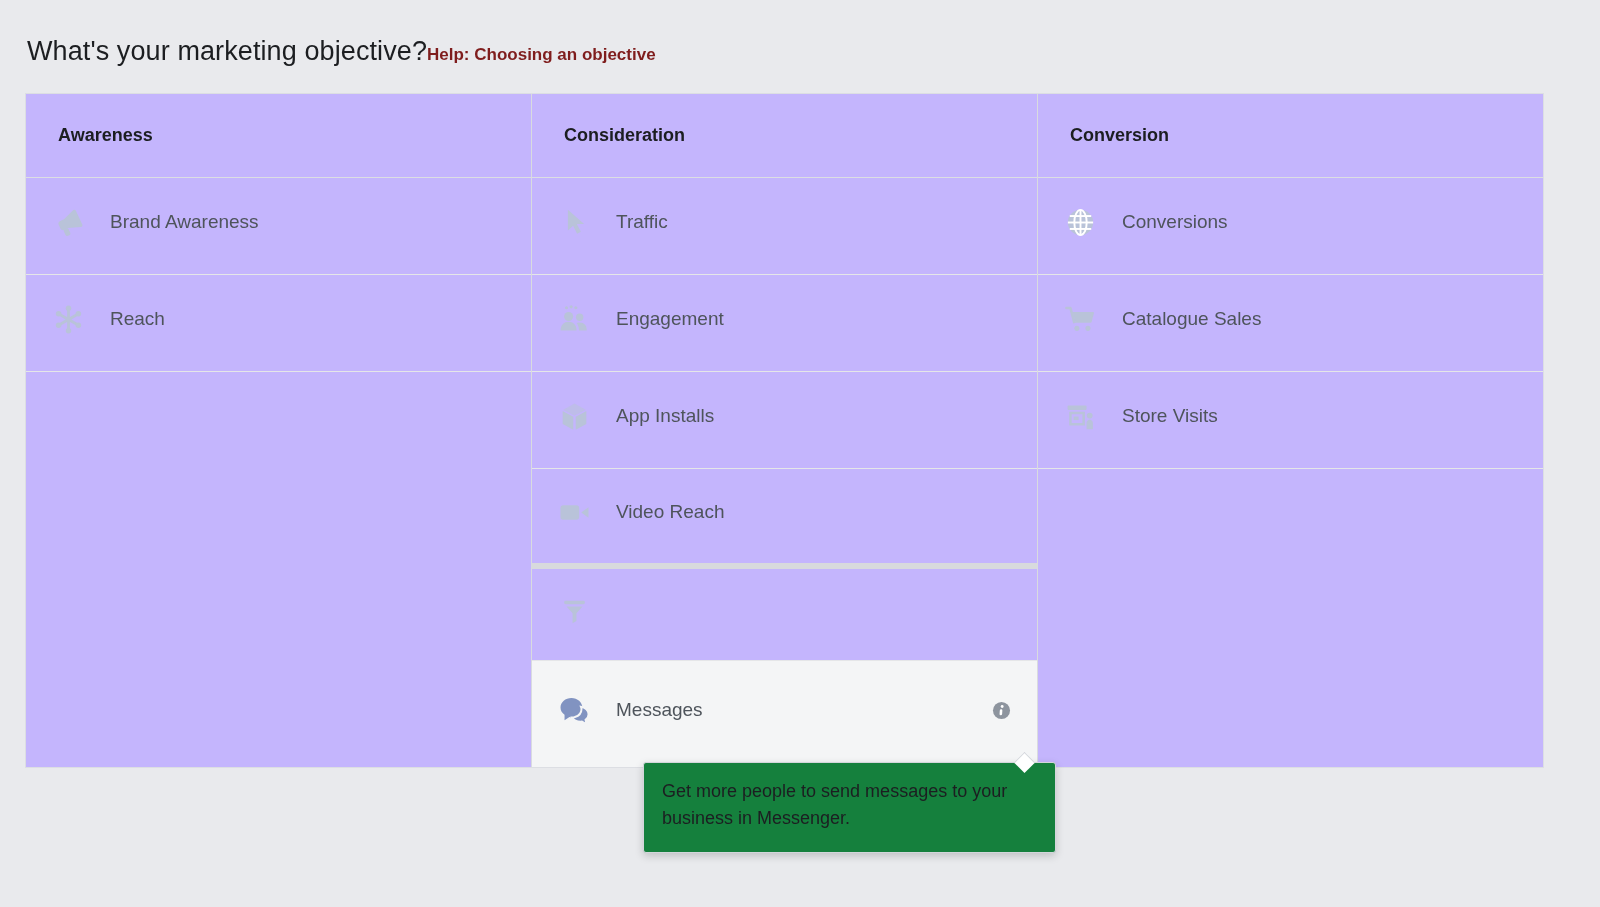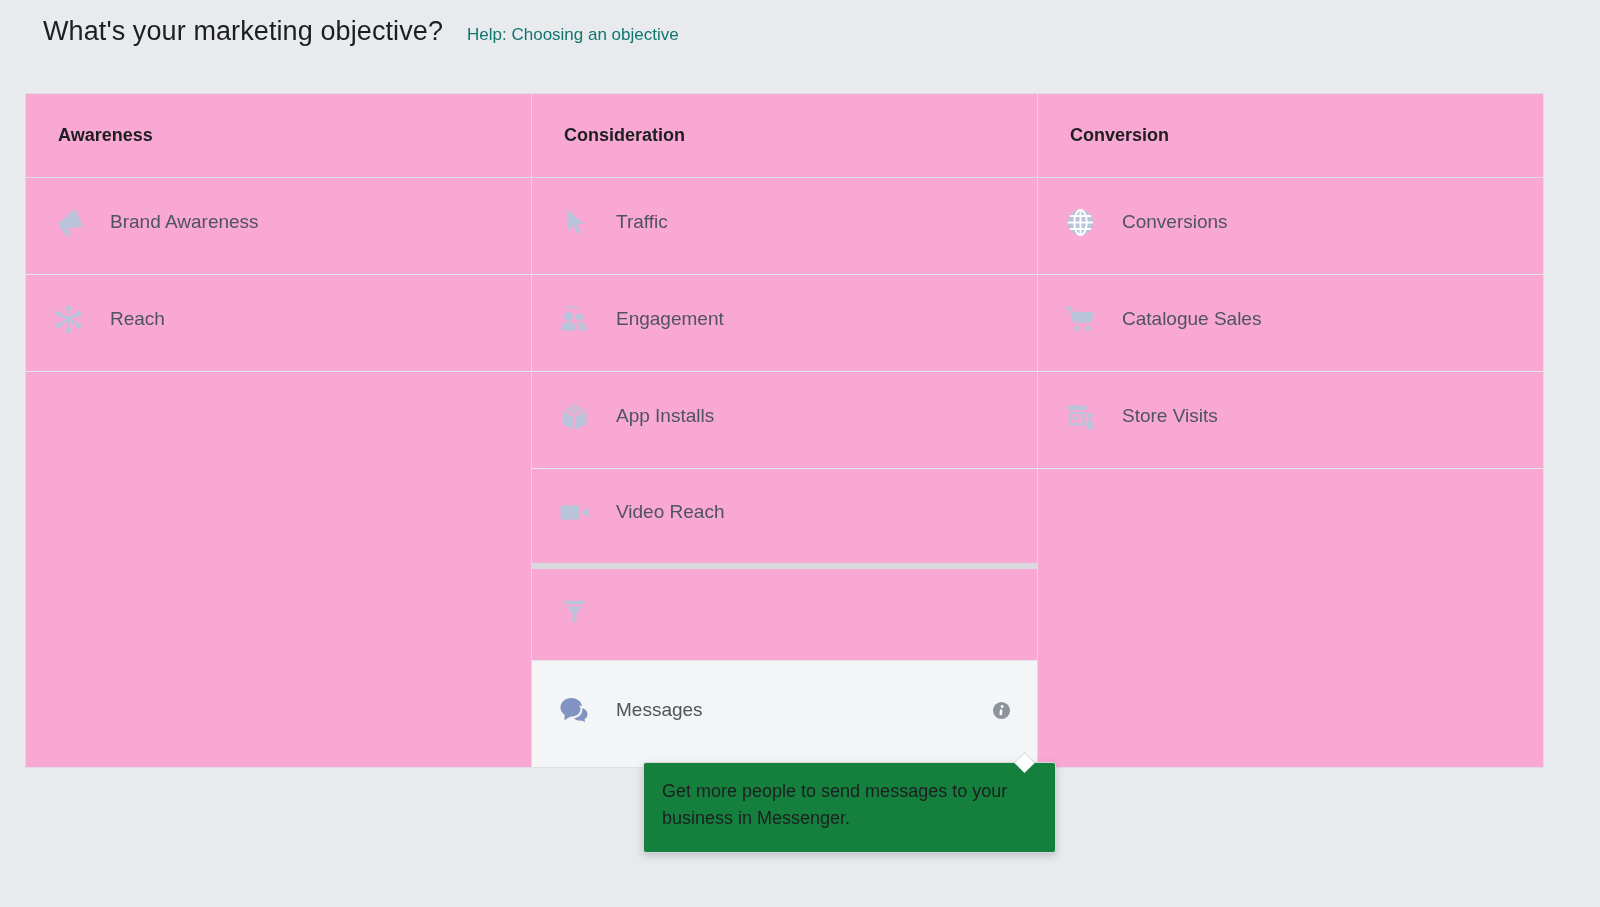--- a/index.html
+++ b/index.html
@@ -1,27 +1,27 @@
 <!DOCTYPE html>
 <html><head>
 <meta charset="utf-8">
 <style>
   html,body{margin:0;padding:0;}
   body{
     width:1600px;height:907px;position:relative;overflow:hidden;
     background:#e9eaed;
     font-family:"Liberation Sans","DejaVu Sans",sans-serif;
   }
-  .page-header{position:absolute;left:27px;top:16px;display:flex;align-items:baseline;gap:24px;margin-left:16px;}
+  .page-header{position:absolute;left:27px;top:36px;display:flex;align-items:baseline;}
   .page-title{font-size:27px;color:#1c1e21;font-weight:400;letter-spacing:.1px;}
-  .help-link{font-size:17px;color:#0f766e;text-decoration:none;cursor:pointer;}
+  .help-link{font-size:17px;color:#7f1d1d;text-decoration:none;cursor:pointer;font-weight:bold;}
 
   .panel{
     position:absolute;left:25px;top:93px;width:1519px;height:675px;
-    background:#f9a8d4;border:1px solid #dcdee3;box-sizing:border-box;
+    background:#c4b5fd;border:1px solid #dcdee3;box-sizing:border-box;
     display:flex;
   }
   .col{flex:1;display:flex;flex-direction:column;border-right:1px solid #d9dbdf;min-width:0;}
   .col:last-child{border-right:none;}
   .col-header{
     height:84px;box-sizing:border-box;flex:0 0 auto;
     border-bottom:1px solid #dcdee3;
     display:flex;align-items:center;padding-left:32px;
     font-size:18px;font-weight:bold;color:#1c1e21;
   }

